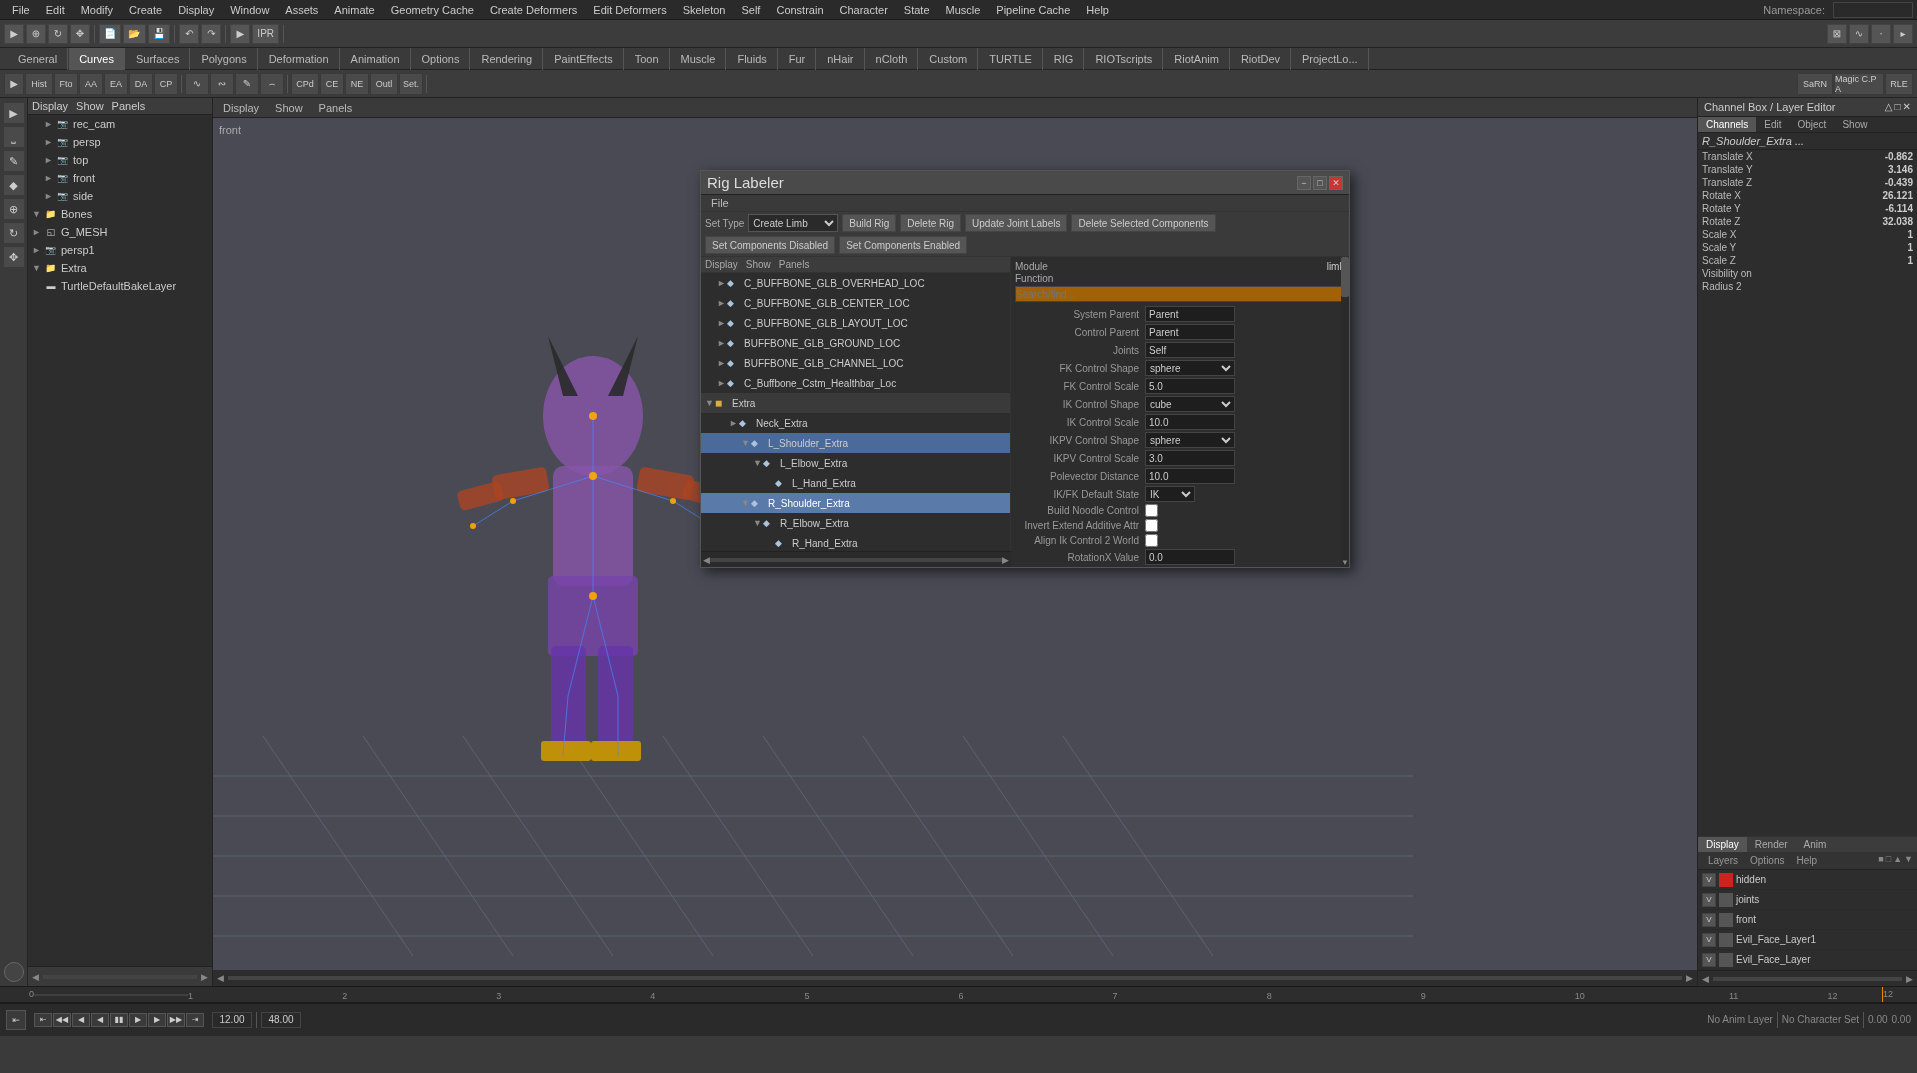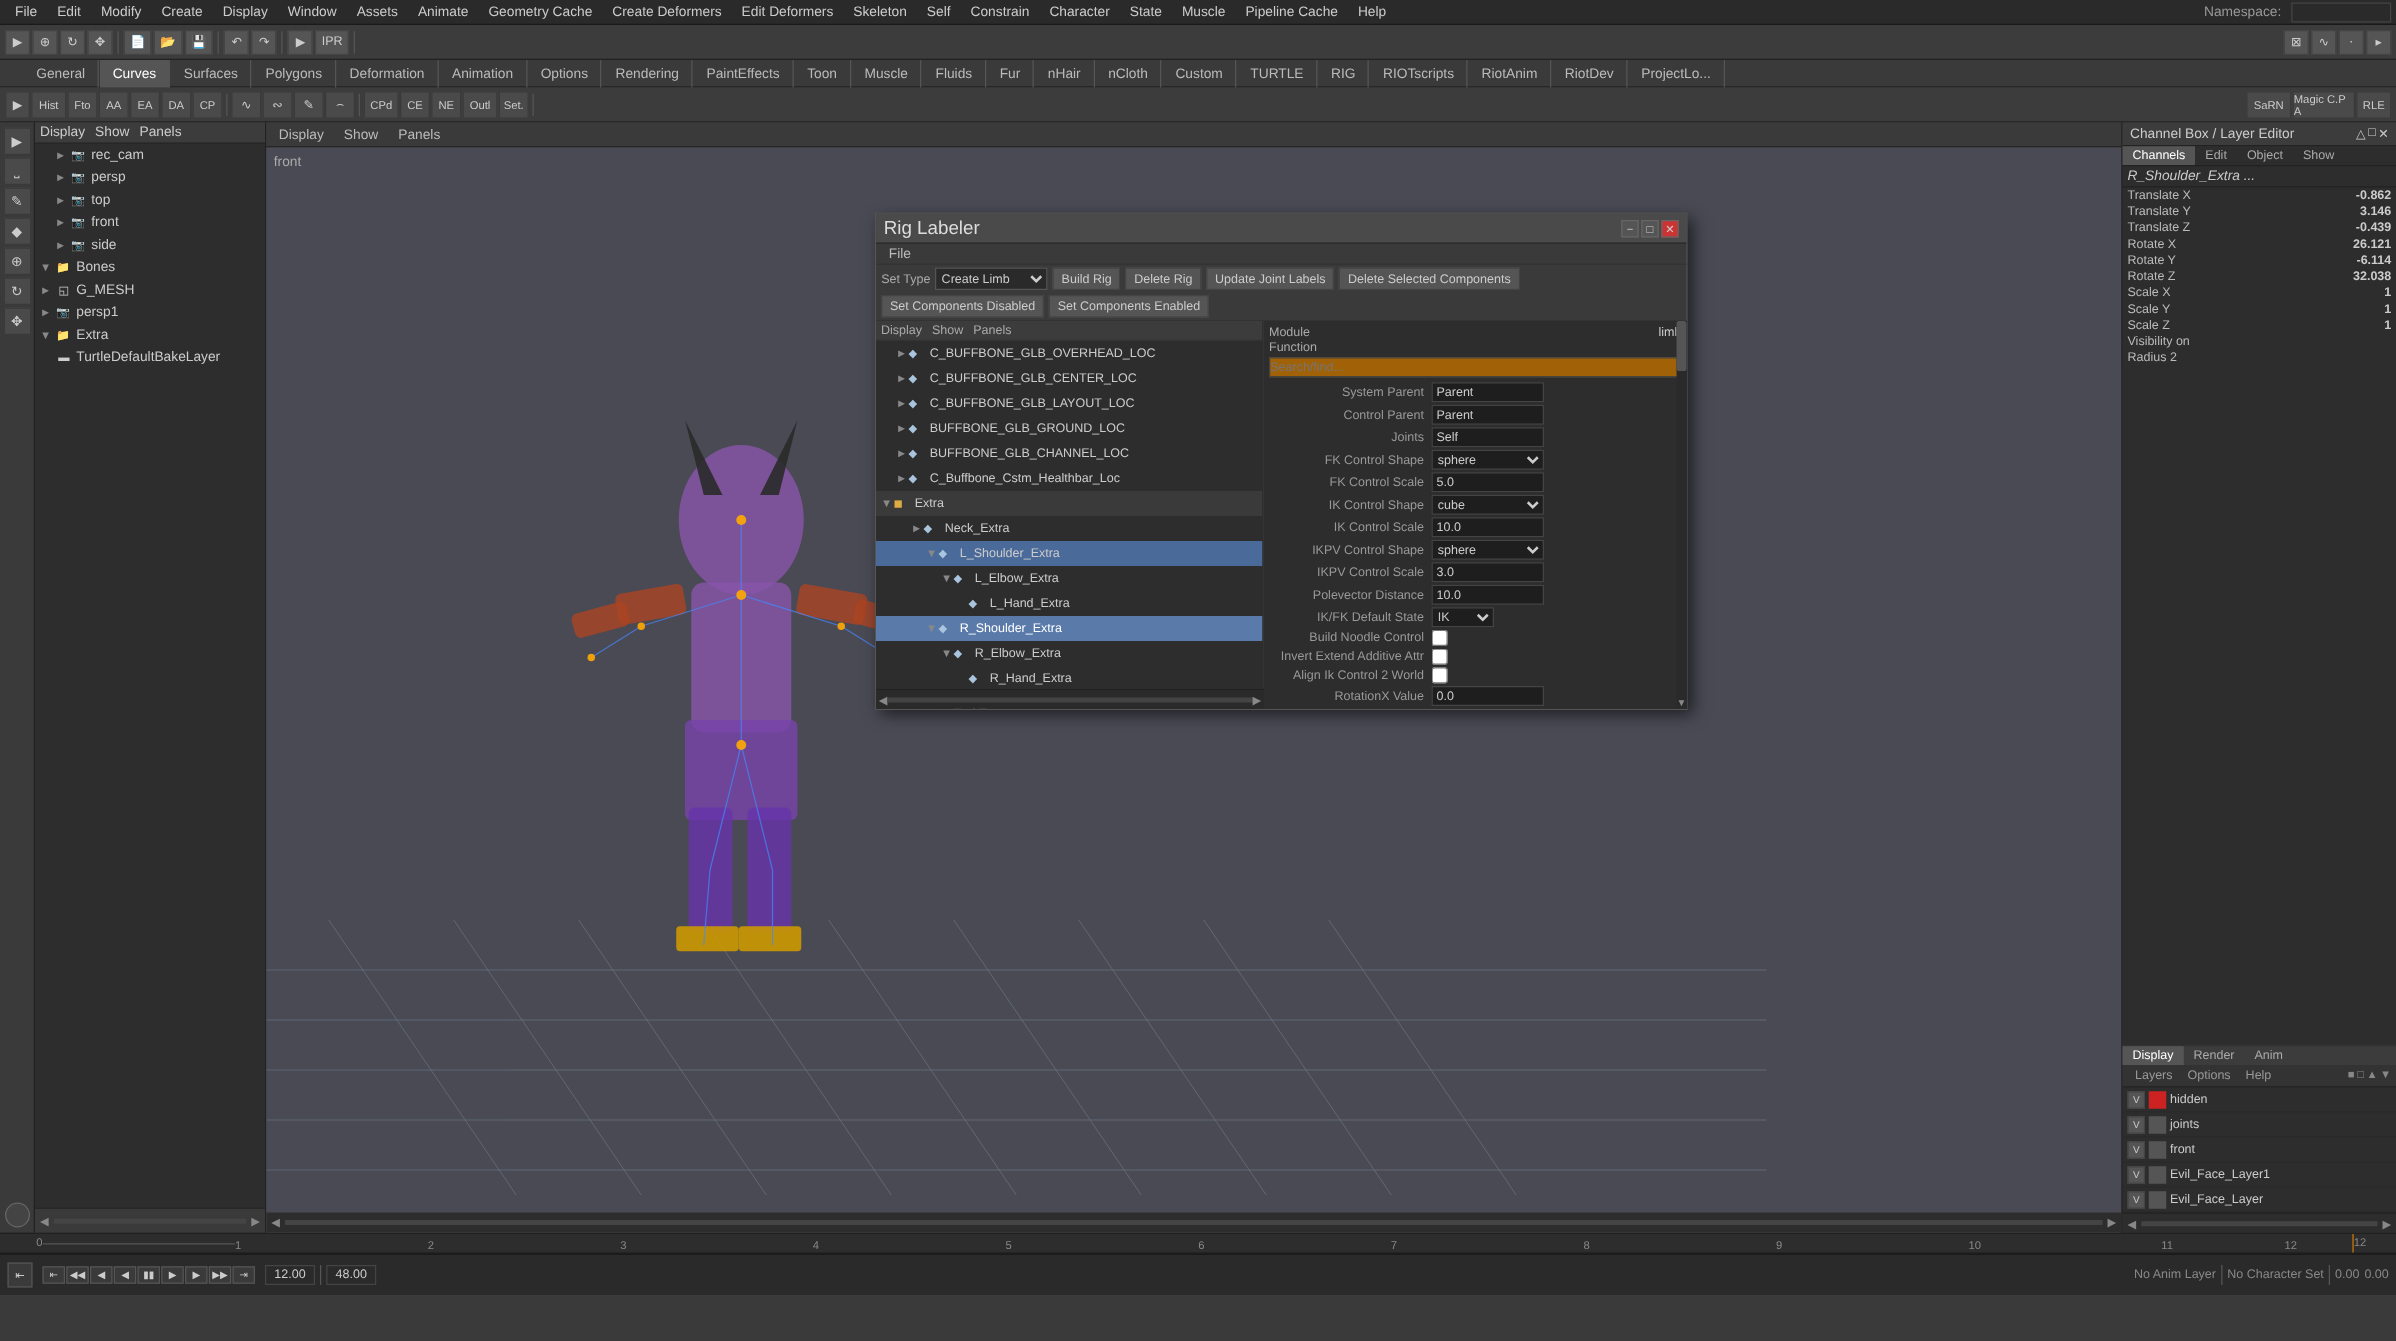--- a/index.html
+++ b/index.html
@@ -8,21 +8,21 @@
     
     #menu-bar { background: #2a2a2a; height: 20px; display: flex; align-items: center; padding: 0 4px; border-bottom: 1px solid #1a1a1a; }
     #menu-bar span { padding: 0 8px; cursor: pointer; color: #ccc; font-size: 11px; }
     
     
     #toolbar-area { background: #3c3c3c; height: 28px; display: flex; align-items: center; padding: 2px 4px; border-bottom: 1px solid #222; gap: 2px; }
     .toolbar-btn { background: #555; border: 1px solid #444; color: #ccc; padding: 1px 4px; font-size: 10px; cursor: pointer; height: 20px; min-width: 20px; display: flex; align-items: center; justify-content: center; }
     .toolbar-sep { width: 1px; height: 18px; background: #555; margin: 0 2px; }
     
     
-    #tab-bar { background: #3a3a3a; height: 22px; display: flex; align-items: center; border-bottom: 1px solid #222; padding: 0 19px; gap: 1px; }
+    #tab-bar { background: #3a3a3a; height: 22px; display: flex; align-items: center; border-bottom: 1px solid #222; padding: 0 8px; gap: 1px; }
     .tab { padding: 2px 10px; cursor: pointer; color: #bbb; font-size: 11px; height: 22px; display: flex; align-items: center; border-right: 1px solid #555; }
     .tab.active { background: #555; color: #fff; }
     
     
     #icon-toolbar { background: #3c3c3c; height: 30px; display: flex; align-items: center; padding: 0 4px; border-bottom: 1px solid #222; gap: 1px; }
     .icon-btn { background: #4a4a4a; border: 1px solid #3a3a3a; color: #ccc; width: 24px; height: 22px; display: flex; align-items: center; justify-content: center; cursor: pointer; font-size: 10px; }
     
     
     #view-menu-row { background: #3a3a3a; height: 20px; display: flex; align-items: center; padding: 0 4px; border-bottom: 1px solid #222; gap: 4px; }
     #view-menu-row span { padding: 0 6px; cursor: pointer; color: #bbb; font-size: 11px; }

